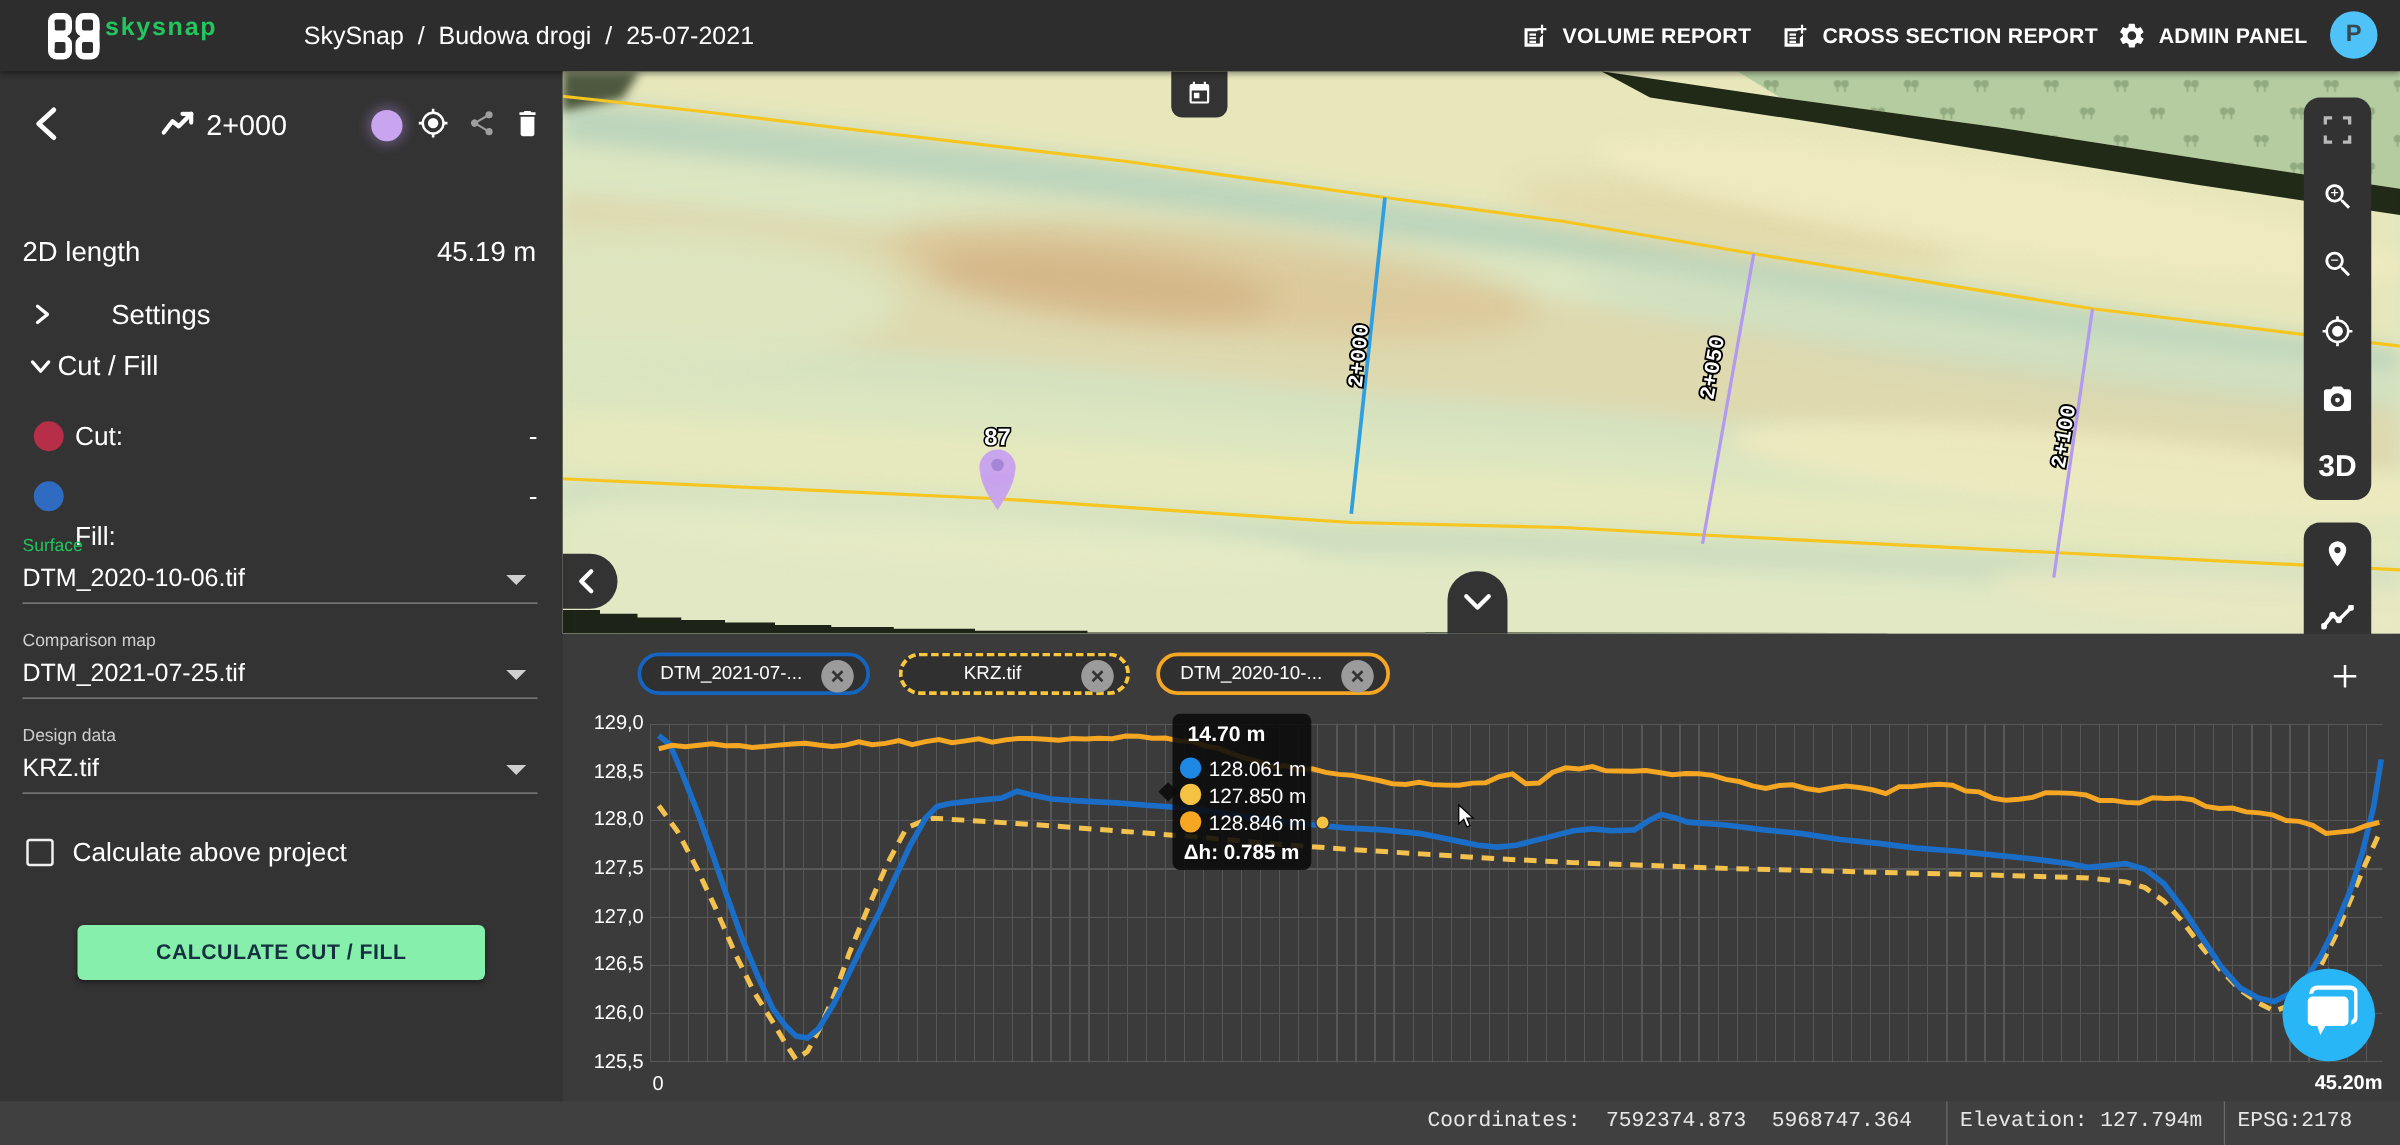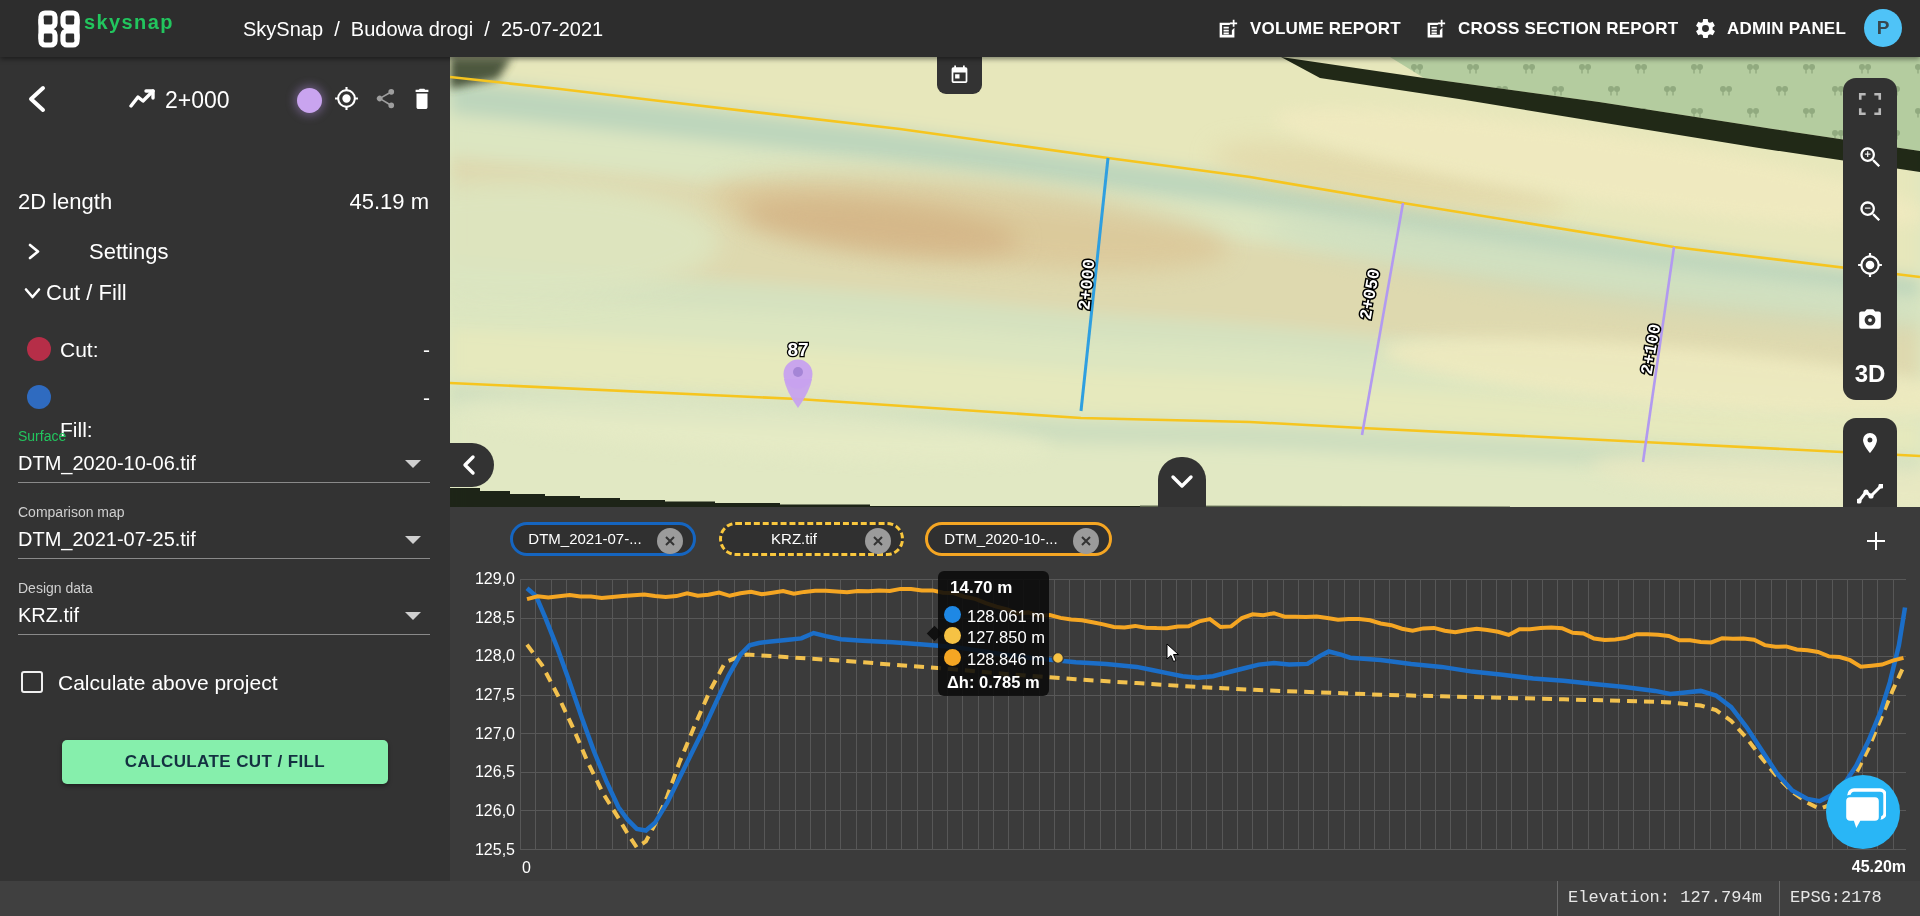--- a/index.html
+++ b/index.html
@@ -324,17 +324,18 @@
   </svg>
 </div>
 
 <div class="abs" style="left:1826px;top:775px;width:74px;height:74px;border-radius:50%;background:#29b6f6;z-index:25;"></div>
 <svg class="abs" style="left:1844px;top:788px;z-index:26" width="42" height="48" viewBox="0 0 42 48">
   <path d="M10 2 h26 a5 5 0 0 1 5 5 v18 a5 5 0 0 1 -5 5 h-26 a5 5 0 0 1 -5 -5 v-18 a5 5 0 0 1 5 -5 z" fill="none" stroke="#fff" stroke-width="3.4"></path>
   <path d="M6 8 h25 a5 5 0 0 1 5 5 v16 a5 5 0 0 1 -5 5 h-14 l-5 9 l-3 -9 h-3 a5 5 0 0 1 -5 -5 v-16 a5 5 0 0 1 5 -5 z" fill="#fff" stroke="#29b6f6" stroke-width="2.4"></path>
 </svg>
 
 <div id="status">
+  <div class="abs" style="left:1142px;top:7px;">Coordinates:&nbsp;&nbsp;7592374.873&nbsp;&nbsp;5968747.364</div>
   <div class="abs" style="left:1557px;top:0;width:1px;height:35px;background:#6a6a6a;"></div>
   <div class="abs" style="left:1568px;top:7px;">Elevation: 127.794m</div>
   <div class="abs" style="left:1779px;top:0;width:1px;height:35px;background:#6a6a6a;"></div>
   <div class="abs" style="left:1790px;top:7px;">EPSG:2178</div>
 </div>
 
 </body></html>

